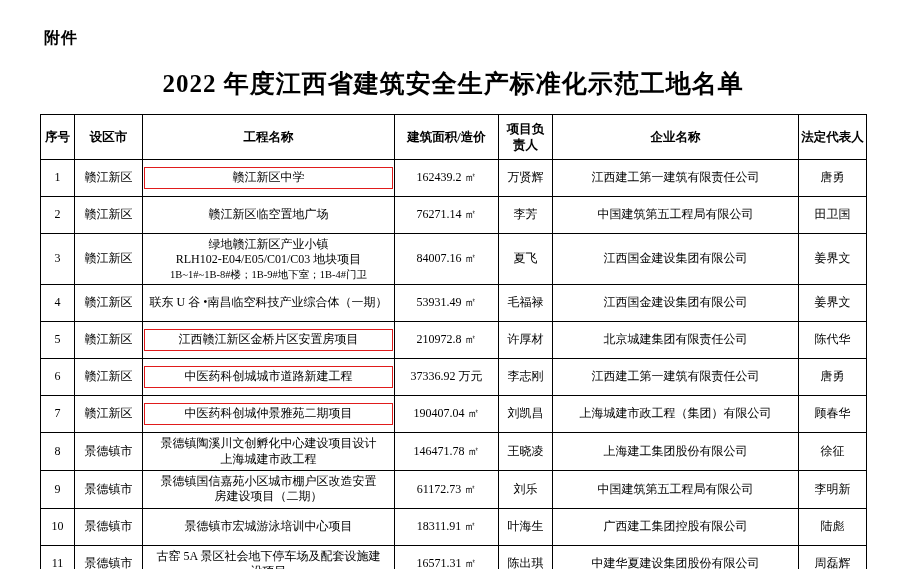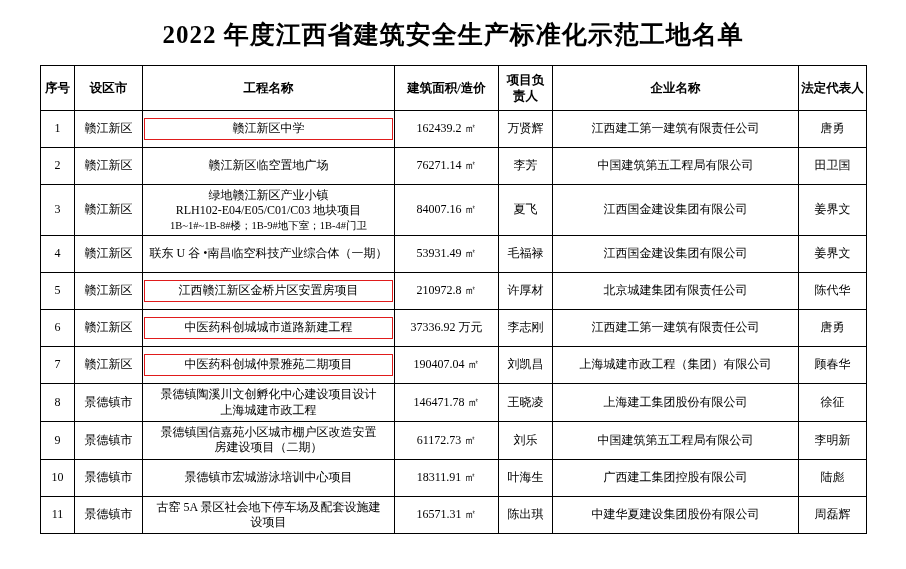--- a/index.html
+++ b/index.html
@@ -90,20 +90,21 @@
     margin: -1px -1px;
   }
   .hl-cell {
     padding: 2px 3px;
   }
 </style>
 </head>
 <body>
 
 <div class="page">
+  <div class="attachment-label">附件</div>
   <div class="doc-title">2022 年度江西省建筑安全生产标准化示范工地名单</div>
 
   <table class="main-table">
     <colgroup>
       <col class="col-seq">
         <col class="col-city">
         <col class="col-project">
         <col class="col-area">
         <col class="col-leader">
         <col class="col-company">

